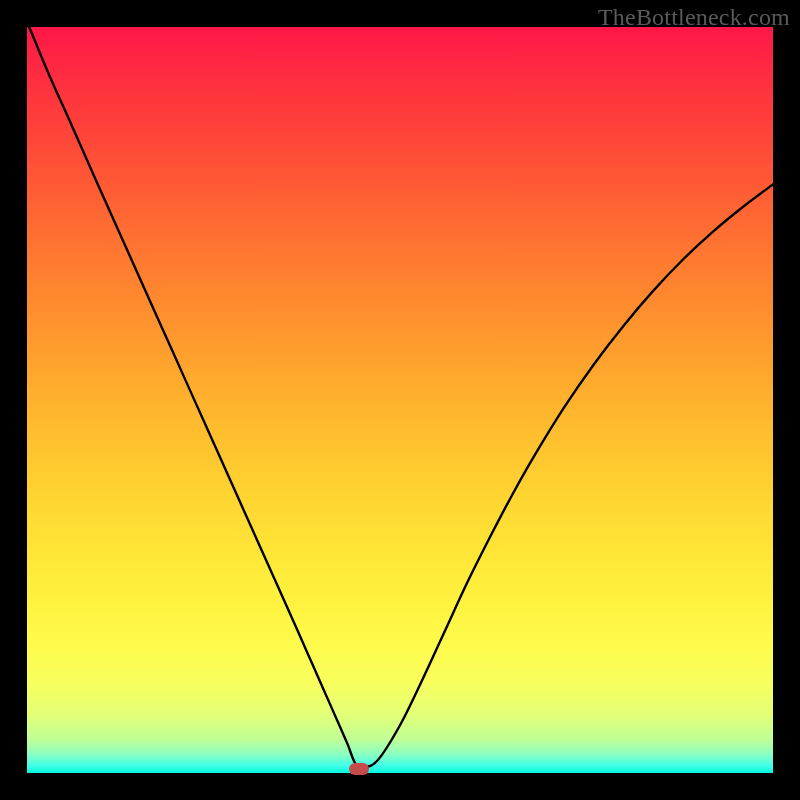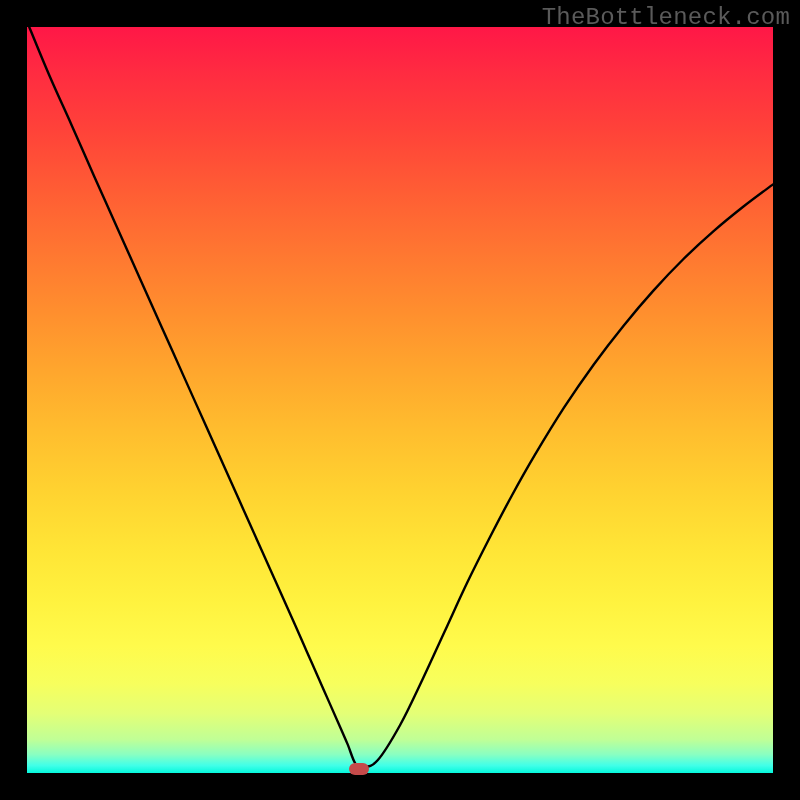--- a/index.html
+++ b/index.html
@@ -7,21 +7,21 @@
   .outer {
     width: 800px;
     height: 800px;
     background: #000;
     position: relative;
   }
   .watermark {
     position: absolute;
     top: 4px;
     right: 10px;
-    font-family: Liberation Mono, monospace;
+    font-family: Liberation Serif, serif;
     font-size: 24px;
     color: #5a5a5a;
     font-weight: 500;
     z-index: 5;
     letter-spacing: 0.2px;
   }
   .plot {
     position: absolute;
     left: 27px;
     top: 27px;

